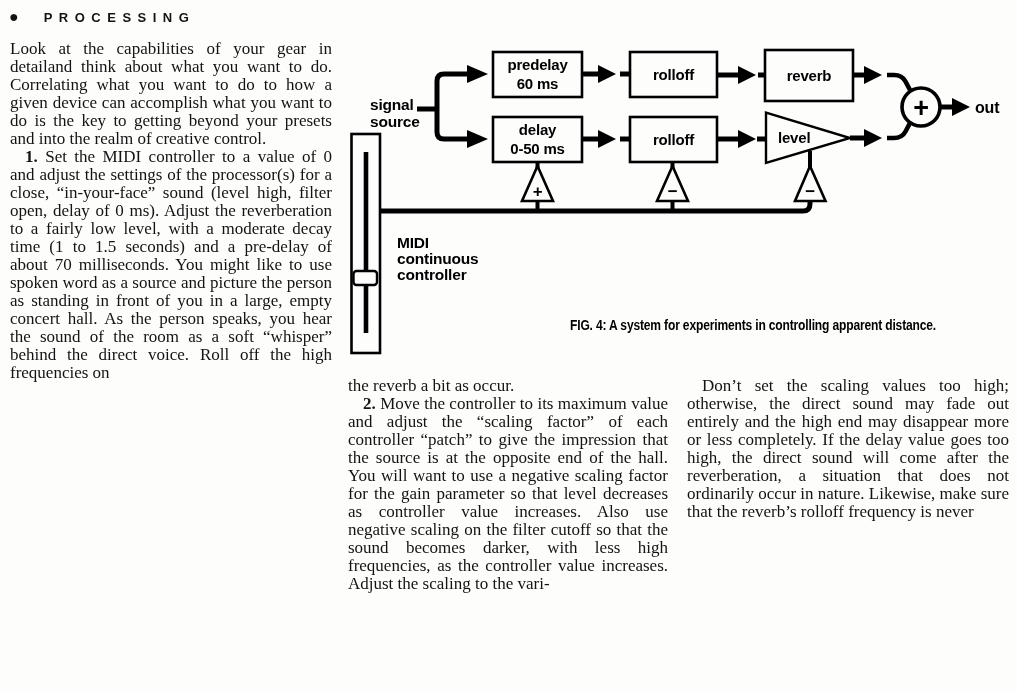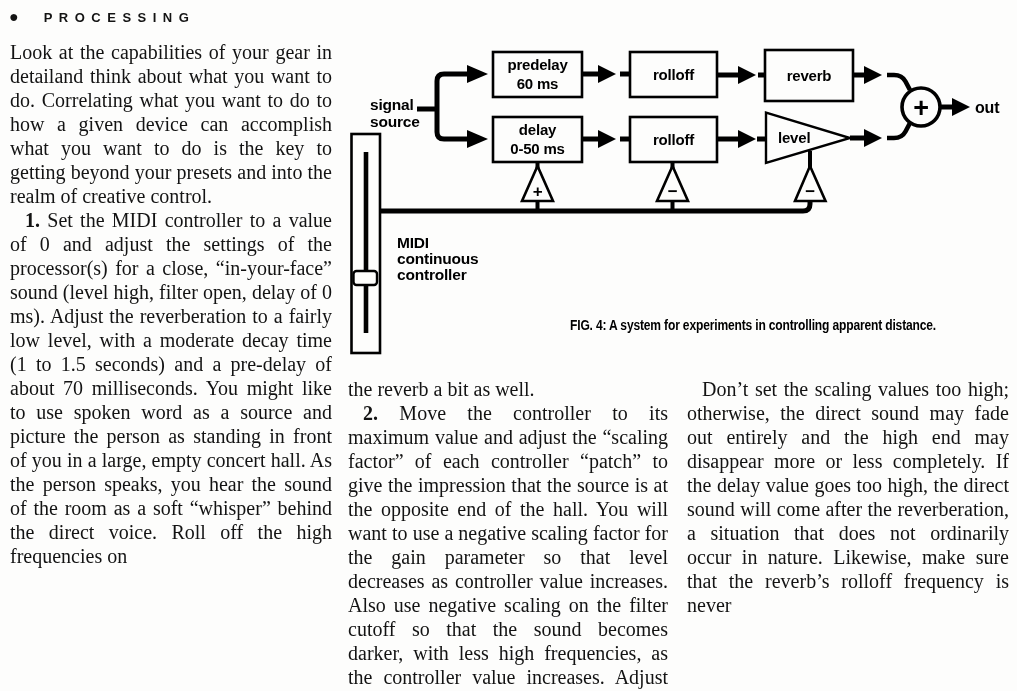--- a/index.html
+++ b/index.html
@@ -14,22 +14,22 @@
   .header {
     position:absolute; left:9px; top:9px;
     display:flex; align-items:center; gap:13px;
     font-family:"Liberation Sans", sans-serif;
     font-weight:bold;
   }
   .header .bullet { font-size:16px; line-height:1; }
   .header .title  { font-size:13px; letter-spacing:6.5px; line-height:1;margin-left:12px; }
   .col {
     position:absolute;
-    font-size:20px;
-    line-height:24px;
+    font-size:17px;
+    line-height:18px;
     text-align:justify;
   }
   .col p { margin:0; }
   .col p.indent { text-indent:15px; }
   .col b { font-weight:bold; }
   #col-left   { left:10px;  top:40px;  width:322px; }
   #col-middle { left:348px; top:377px; width:320px; }
   #col-right  { left:687px; top:377px; width:322px; }
   svg.figure { position:absolute; left:0; top:0; }
   svg.figure text {
@@ -46,21 +46,21 @@
 <div class="header">
   <span class="bullet">●</span>
   <span class="title">PROCESSING</span>
 </div>
 
 <div class="col" id="col-left">
     <p>Look at the capabilities of your gear in detailand think about what you want to do. Correlating what you want to do to how a given device can accomplish what you want to do is the key to getting beyond your presets and into the realm of creative control.</p>
     <p class="indent"><b>1. </b>Set the MIDI controller to a value of 0 and adjust the settings of the processor(s) for a close, “in-your-face” sound (level high, filter open, delay of 0 ms). Adjust the reverberation to a fairly low level, with a moderate decay time (1 to 1.5 seconds) and a pre-delay of about 70 milliseconds. You might like to use spoken word as a source and picture the person as standing in front of you in a large, empty concert hall. As the person speaks, you hear the sound of the room as a soft “whisper” behind the direct voice. Roll off the high frequencies on</p>
   </div>
 <div class="col" id="col-middle">
-    <p>the reverb a bit as well.</p>
+    <p>the reverb a bit as occur.</p>
     <p class="indent"><b>2. </b>Move the controller to its maximum value and adjust the “scaling factor” of each controller “patch” to give the impression that the source is at the opposite end of the hall. You will want to use a negative scaling factor for the gain parameter so that level decreases as controller value increases. Also use negative scaling on the filter cutoff so that the sound becomes darker, with less high frequencies, as the controller value increases. Adjust the scaling to the vari-</p>
   </div>
 <div class="col" id="col-right">
     <p class="indent">Don’t set the scaling values too high; otherwise, the direct sound may fade out entirely and the high end may disappear more or less completely. If the delay value goes too high, the direct sound will come after the reverberation, a situation that does not ordinarily occur in nature. Likewise, make sure that the reverb’s rolloff frequency is never</p>
   </div>
 
 <svg class="figure" width="1017" height="691" viewBox="0 0 1017 691">
 
   <g>
     <rect x="351.5" y="134" width="28.5" height="219" class="stroke" stroke-width="2.6" fill="#fdfdfc"></rect>

